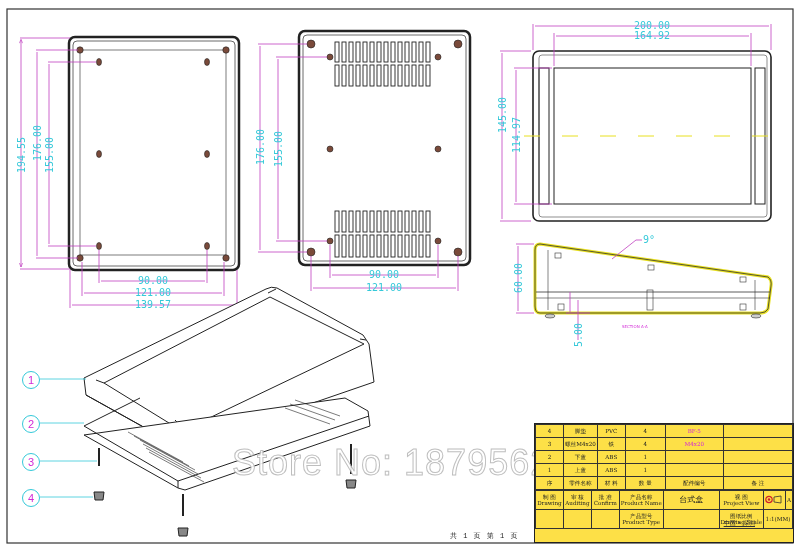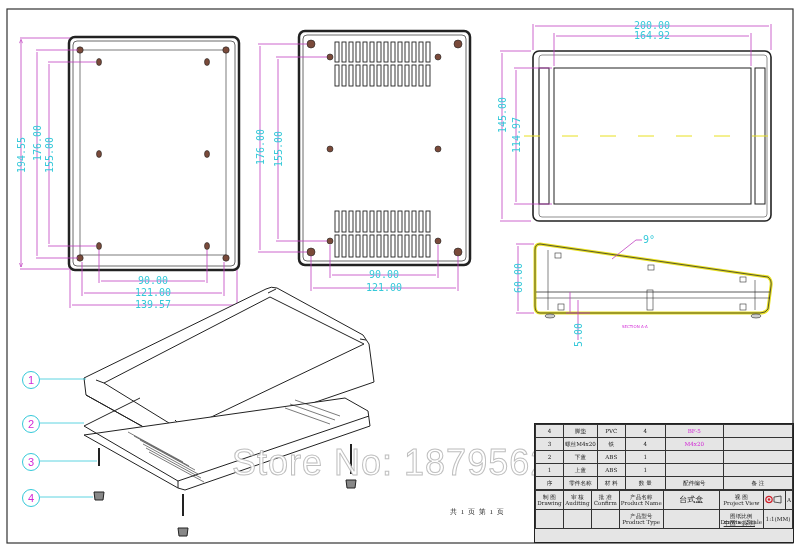--- a/index.html
+++ b/index.html
@@ -1,26 +1,26 @@
 <!DOCTYPE html>
 <html><head>
 <meta charset="utf-8">
 <style>
   html,body{margin:0;padding:0;background:#ffffff;}
   body{width:800px;height:554px;position:relative;overflow:hidden;font-family:"Liberation Sans",sans-serif;}
   #sheet{position:absolute;left:0;top:0;width:800px;height:554px;}
   .dimtxt{font-family:"DejaVu Sans Mono",monospace;font-size:10px;fill:#35c9d9;}
-  .tb{position:absolute;left:534px;top:423px;width:258px;height:118px;border:1.5px solid #222;background:#e5e5e5;font-family:"DejaVu Serif",serif;font-size:5.6px;color:#222;}
+  .tb{position:absolute;left:534px;top:423px;width:258px;height:118px;border:1.5px solid #222;background:#fde047;font-family:"DejaVu Serif",serif;font-size:5.6px;color:#222;}
   .tb table{border-collapse:collapse;width:100%;}
   .tb td{border:1px solid #333;height:12px;padding:0 1px;text-align:center;vertical-align:middle;line-height:6px;overflow:hidden;white-space:nowrap;}
   .tb .magenta{color:#d22ad6;}
   .tb .big{font-size:8px;}
   .tb .tall td{height:18px;}
   .tb .note{position:absolute;right:38px;bottom:14px;font-size:6px;text-decoration:underline;color:#333;}
-  .pages{position:absolute;left:450px;top:507px;font-family:Liberation Serif, serif;font-size:7px;color:#222;letter-spacing:1px;}
+  .pages{position:absolute;left:450px;top:531px;font-family:Liberation Mono, monospace;font-size:7px;color:#222;letter-spacing:1px;}
   .watermark{position:absolute;left:232px;top:442px;font-family:"Liberation Sans",sans-serif;font-size:36px;color:#fff;-webkit-text-stroke:1px #b8b8b8;letter-spacing:1px;opacity:.9;}
   .balloon{position:absolute;left:22px;width:16px;height:16px;border:1.2px solid #35c9d9;border-radius:50%;font-family:"Liberation Sans",sans-serif;font-size:11px;color:#d22ad6;text-align:center;line-height:16px;}
   .proj{display:inline-block;vertical-align:middle;}
 </style>
 </head>
 <body>
 
 <svg id="sheet" width="800" height="554" viewBox="0 0 800 554" xmlns="http://www.w3.org/2000/svg">
   <defs>
     <marker id="ar" markerWidth="6" markerHeight="6" refX="5" refY="3" orient="auto">

